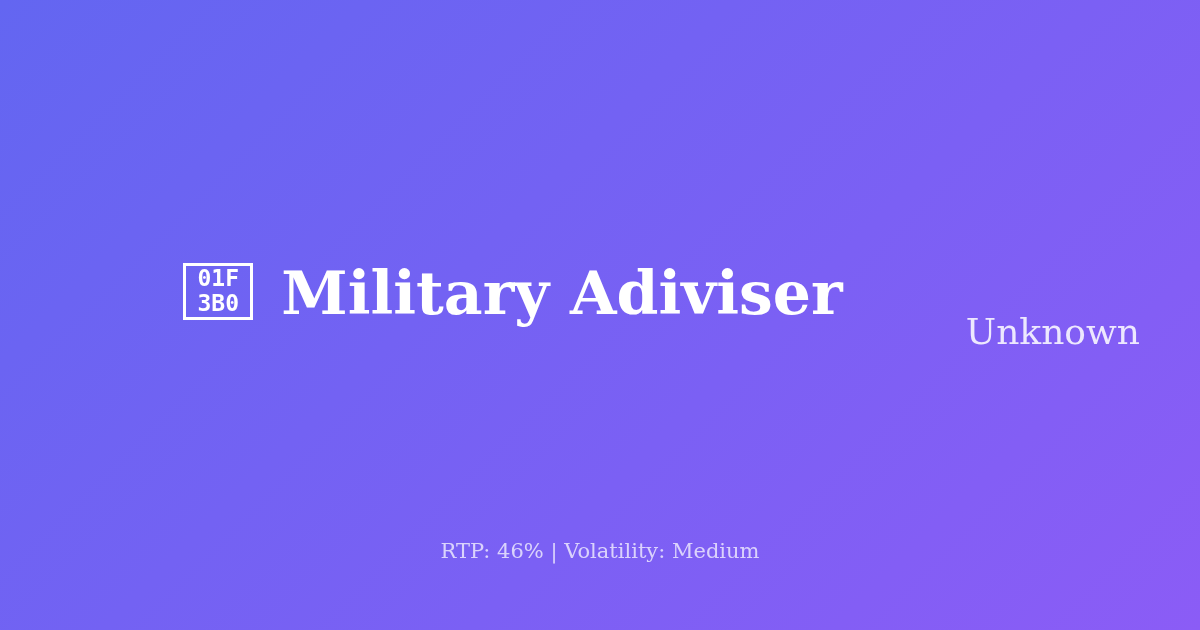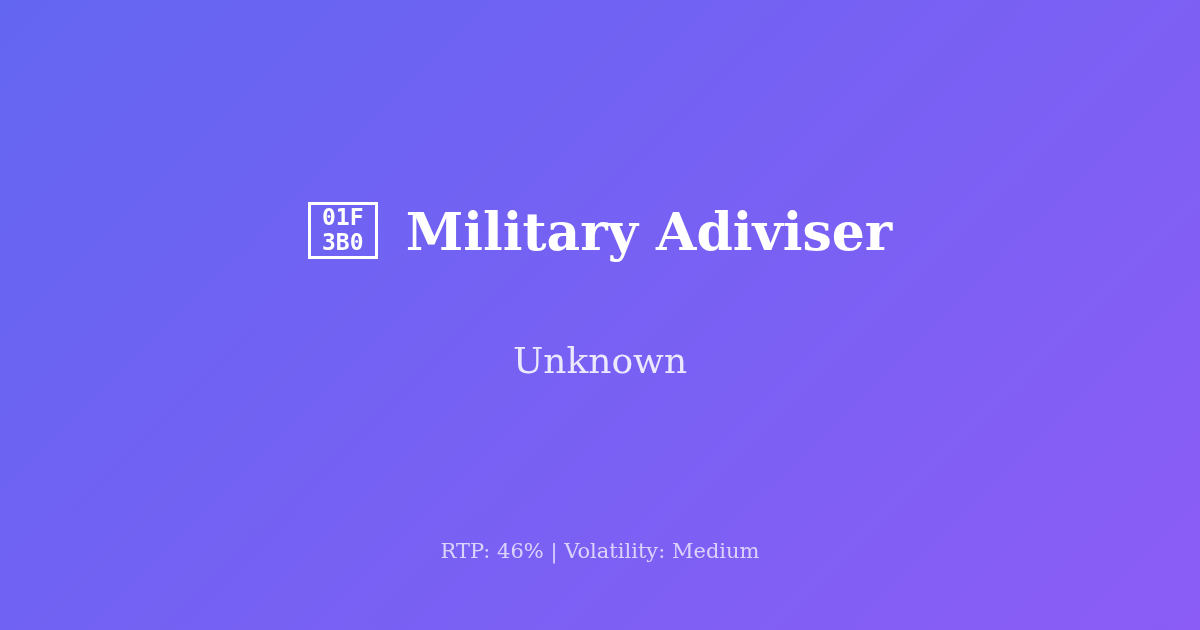--- a/index.html
+++ b/index.html
@@ -24,21 +24,21 @@
     display: flex;
     flex-direction: column;
     align-items: center;
     justify-content: center;
     overflow: hidden;
   }
 
   
   .card-center {
     display: flex;
-    flex-direction: column;
+    flex-direction: row;
     align-items: center;
     justify-content: center;
     width: 100%;
     padding: 0 60px;
     
     margin-top: -44px;
   }
 
   .title-row {
     display: flex;
@@ -70,21 +70,21 @@
     font-size: 23px;
     letter-spacing: 0px;
     color: #ffffff;
     line-height: 25px;
     white-space: pre;
   }
 
   .game-title {
     font-family: "DejaVu Serif", "Liberation Serif", serif;
     font-weight: 700;
-    font-size: 52px;
+    font-size: 60px;
     line-height: 1.05;
     color: #ffffff;
     letter-spacing: 0px;
     white-space: nowrap;
     text-align: center;
   }
 
   .game-subtitle {
     font-family: "DejaVu Serif", "Liberation Serif", serif;
     font-weight: 400;

